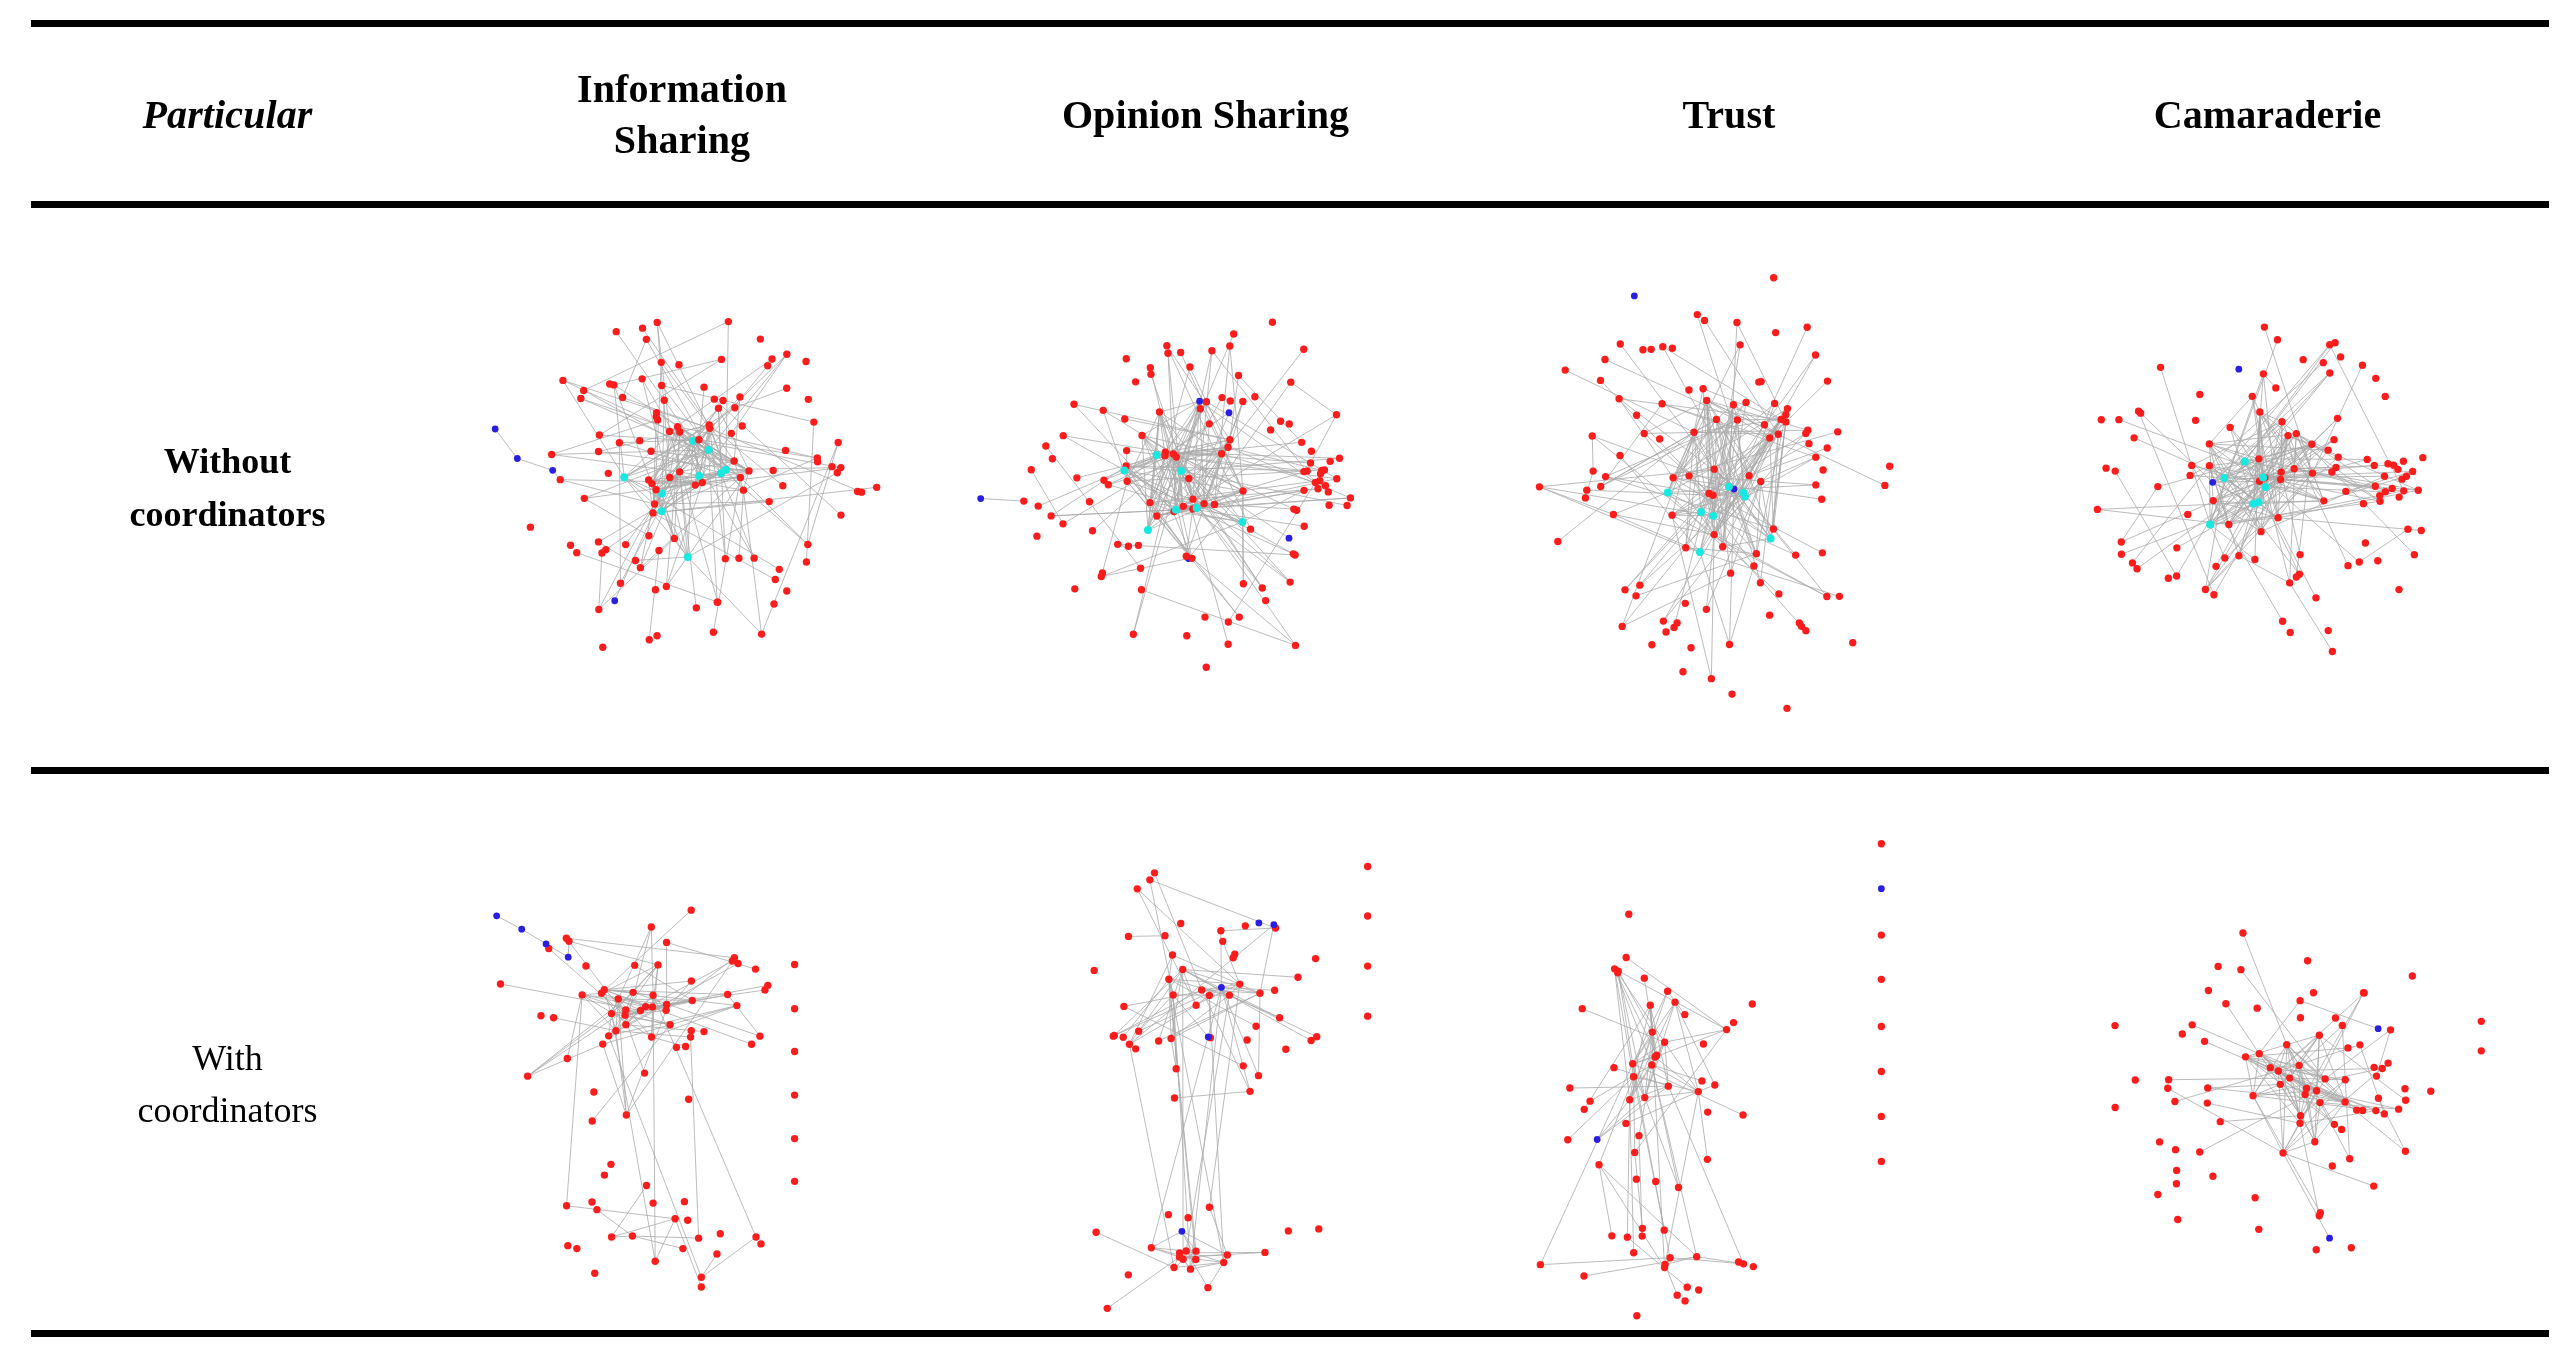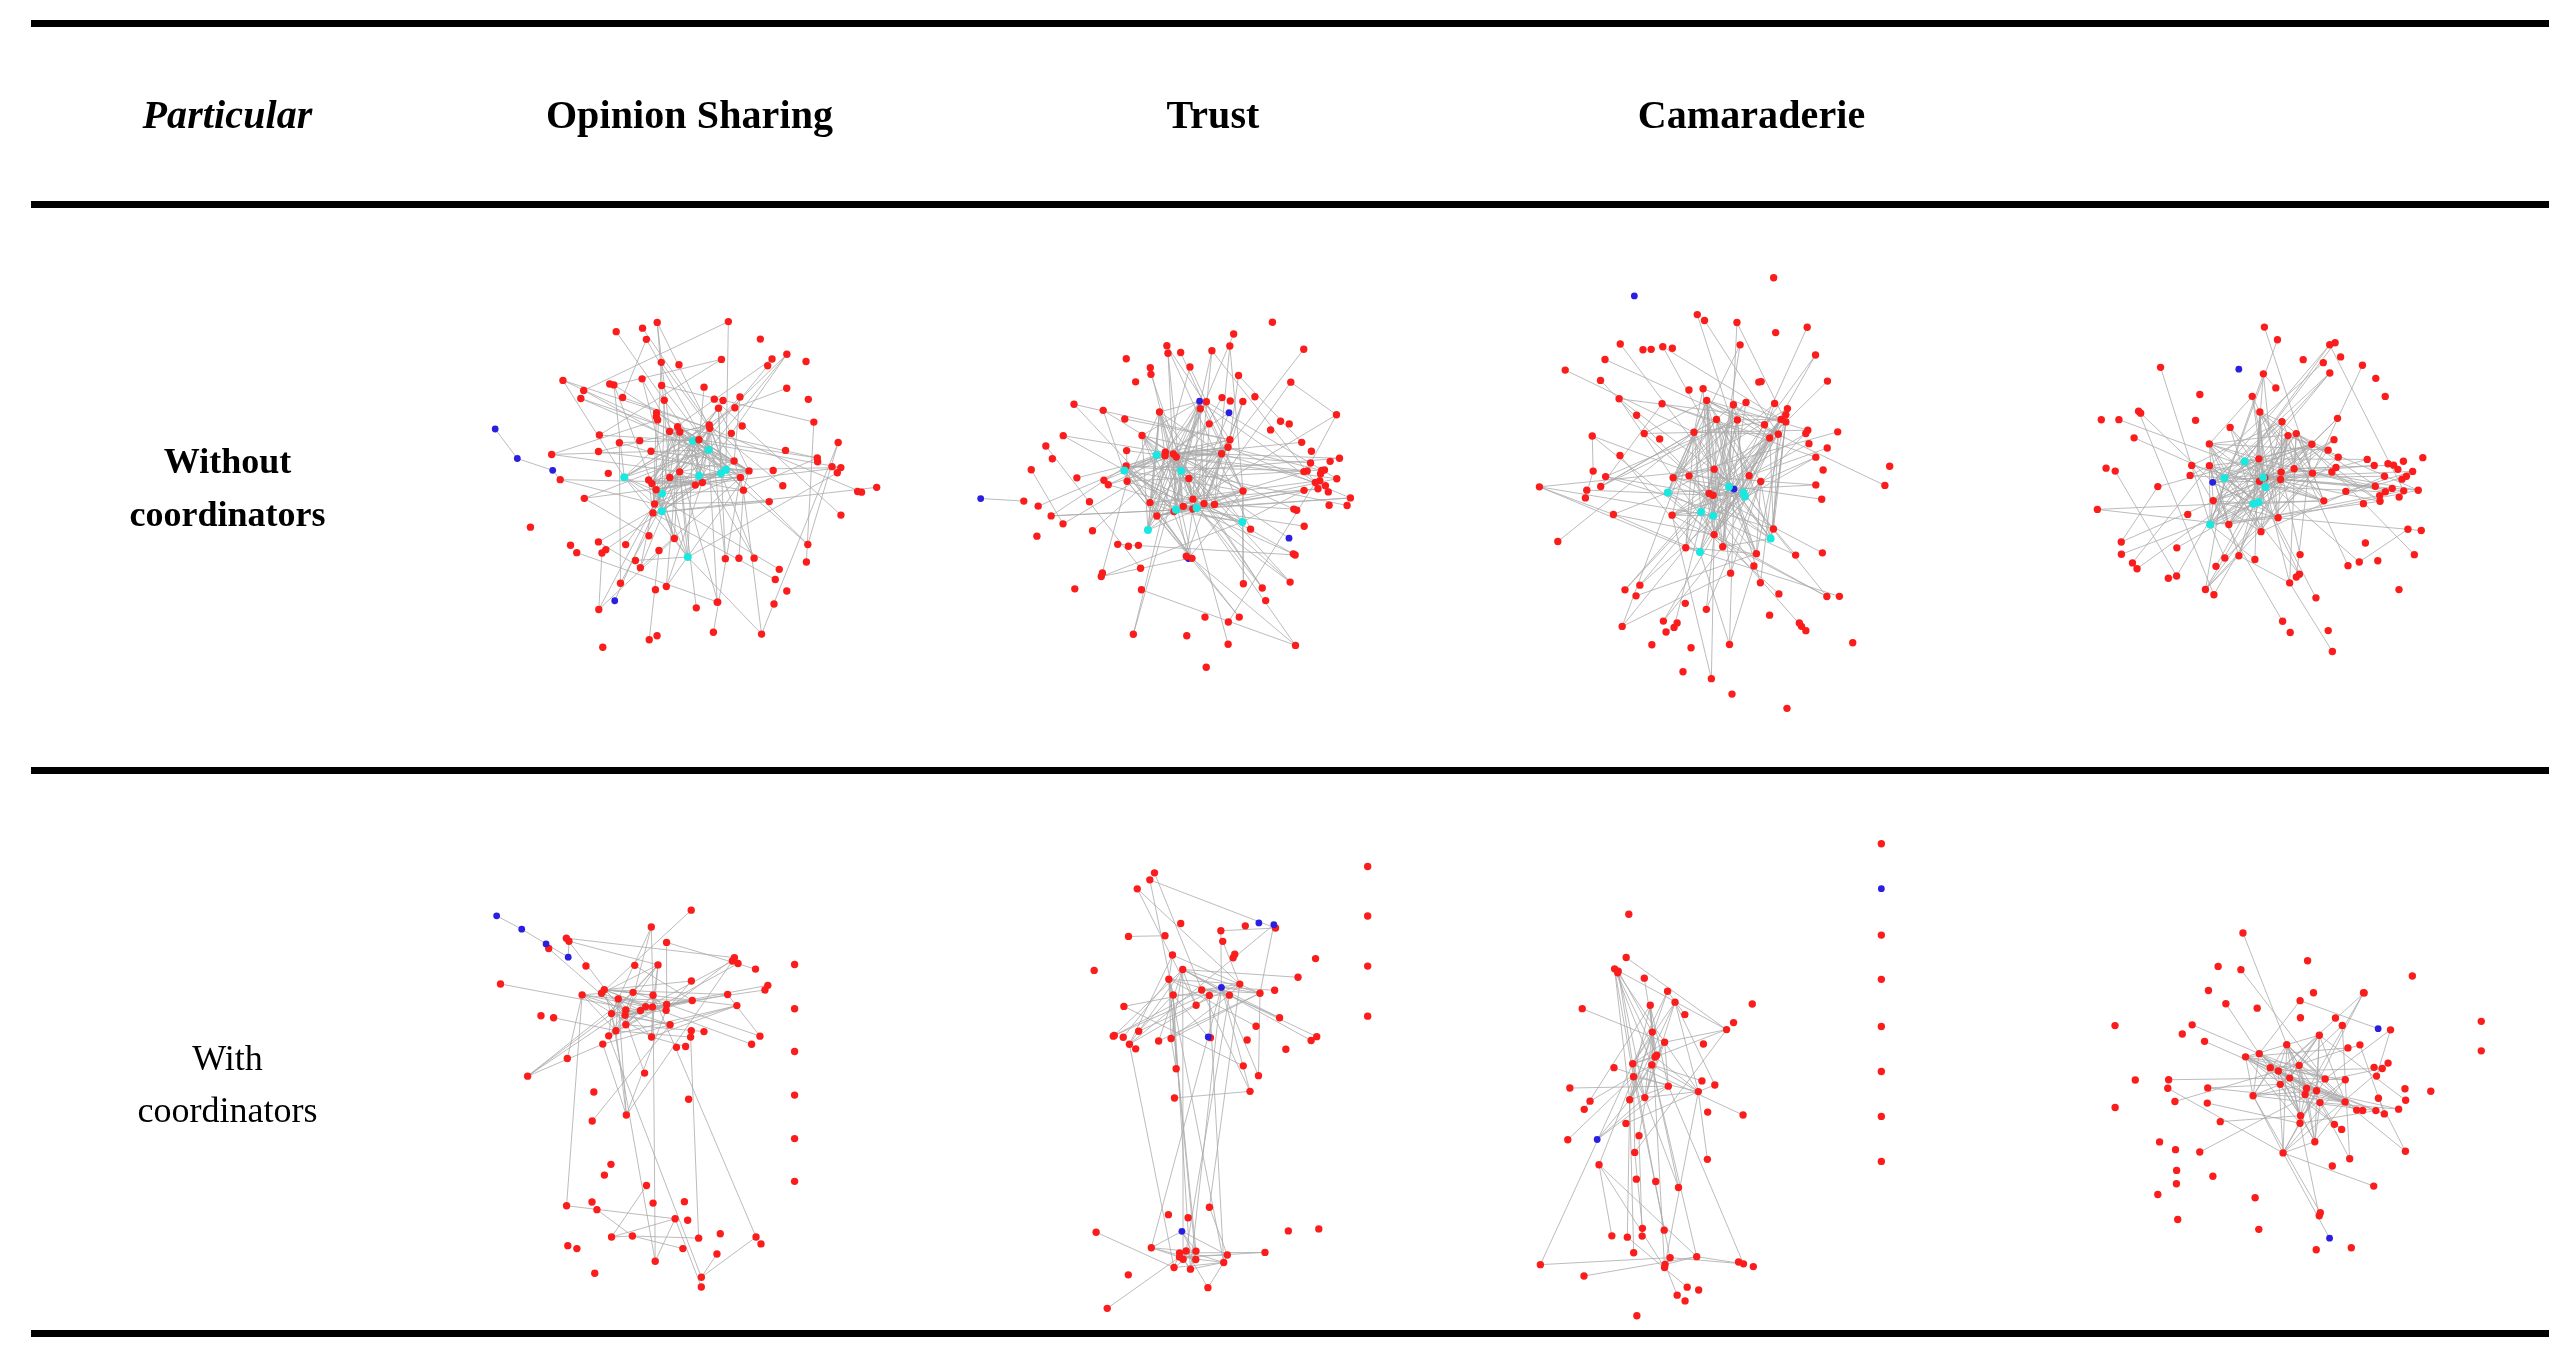--- a/index.html
+++ b/index.html
@@ -75,20 +75,26 @@
   <div class="rule top"></div>
   <div class="rule head"></div>
   <div class="rule mid"></div>
   <div class="rule bot"></div>
 
   <div class="head-row">
     <div class="hcell c0">
       <div>
           <span>Particular</span>
         </div>
+    </div>
+    <div class="hcell c1">
+      <div>
+        <span>Information</span>
+        <span>Sharing</span>
+      </div>
     </div>
     <div class="hcell c2">
       <div>
           <span>Opinion Sharing</span>
         </div>
     </div>
     <div class="hcell c3">
       <div>
           <span>Trust</span>
         </div>

